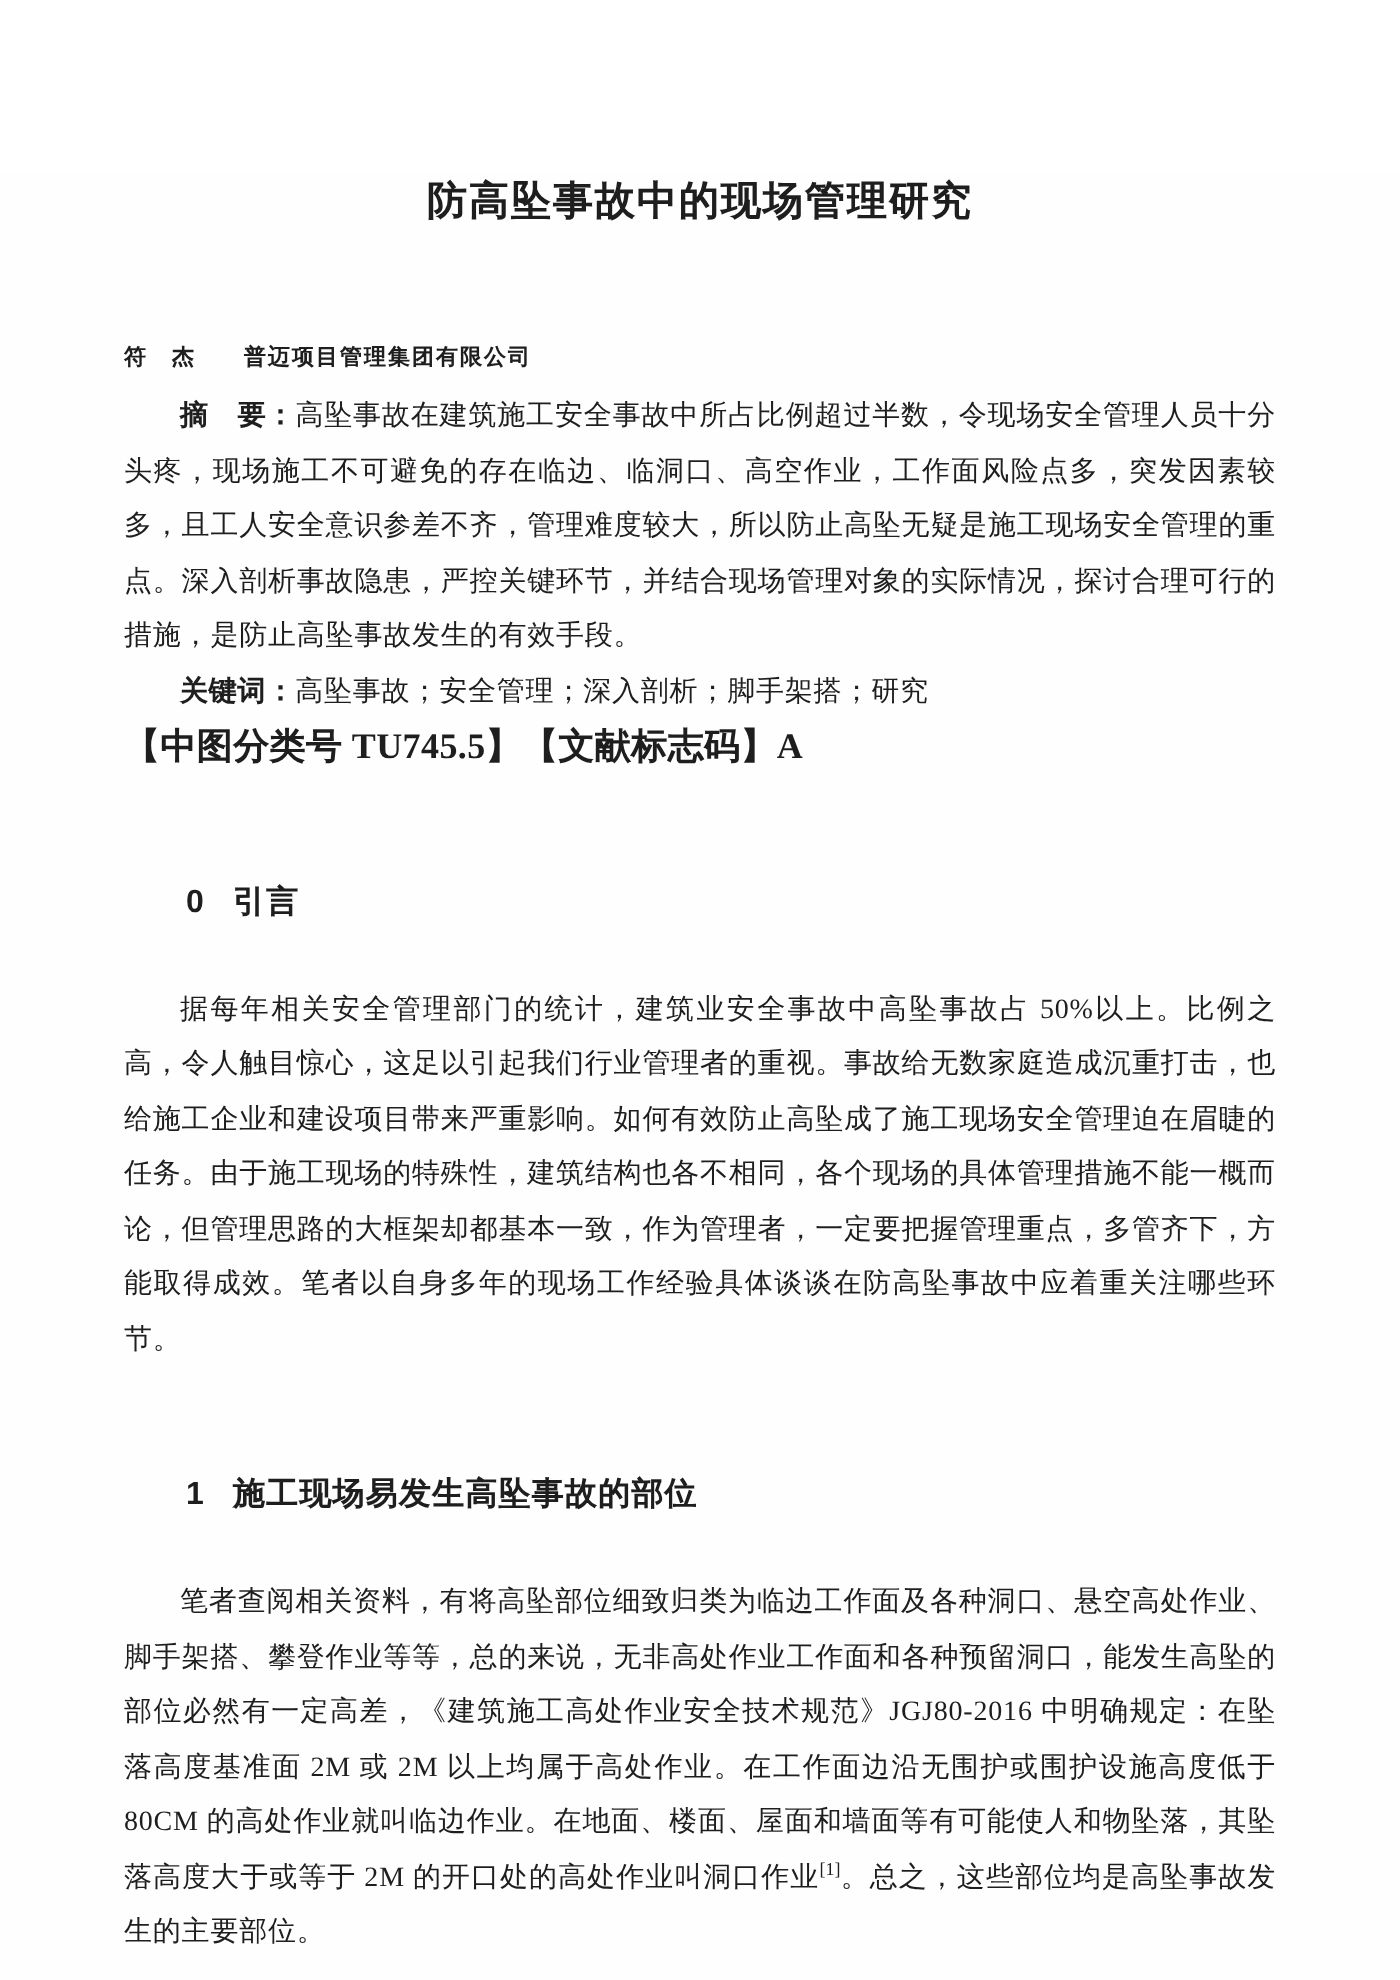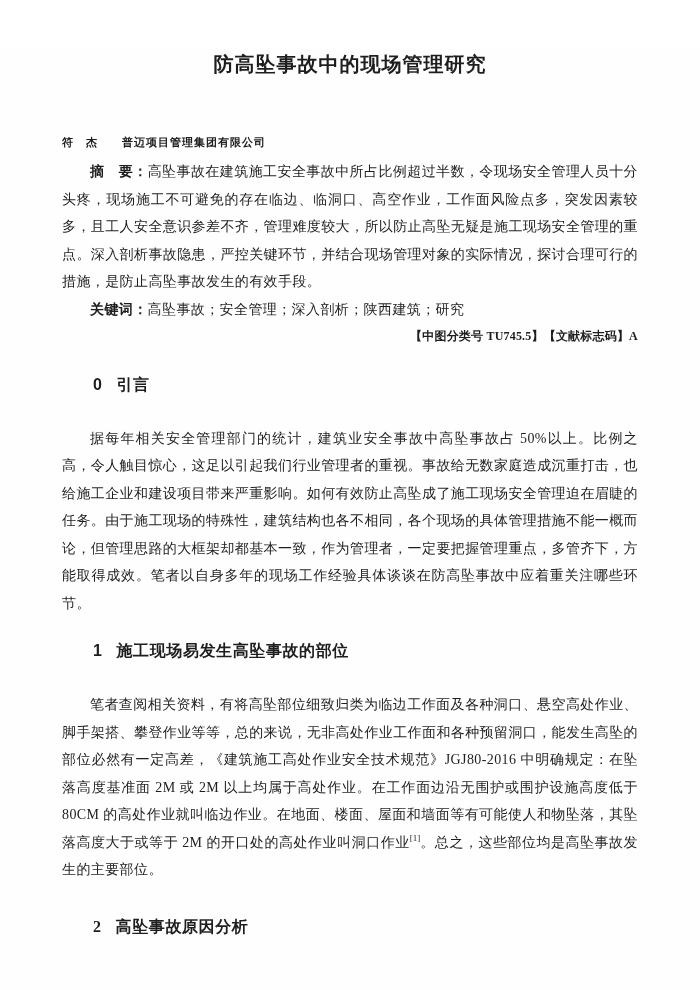--- a/index.html
+++ b/index.html
@@ -14,21 +14,21 @@
   .page {
     width: 700px;
     height: 990px;
     position: relative;
     background: #fefefe;
   }
   .content {
     padding: 0 62px;
   }
   .title {
-    margin-top: 49px;
+    margin-top: 86px;
     text-align: center;
     font-family: "Liberation Sans", "DejaVu Sans", sans-serif;
     font-weight: 700;
     font-size: 20px;
     line-height: 30px;
     letter-spacing: 1px;
   }
   .byline {
     margin-top: 52px;
     text-align: left;
@@ -50,29 +50,29 @@
     line-height: 27.5px;
     letter-spacing: 0.4px;
     text-align: justify;
     text-justify: inter-character;
   }
   .abstract { margin-top: 5px; text-indent: 2em; }
   .keywords { text-indent: 2em; }
   .b { font-weight: 700; }
   .meta-row {
     display: flex;
-    justify-content: flex-end;
-    font-size: 12px;
+    justify-content: flex-start;
+    font-size: 18px;
     line-height: 27.5px;
     font-weight: 700;
     letter-spacing: 0.2px;
     white-space: nowrap;
   }
   .sec-heading {
-    margin-top: 22px;
+    margin-top: 52px;
     padding-left: 31px;
     font-weight: 700;
     font-size: 16px;
     line-height: 24px;
     letter-spacing: 0.6px;
   }
   .sec-heading .sec-num { display: inline-block; margin-right: 14px; }
   .sec-heading.hei { font-family: "Liberation Sans", "DejaVu Sans", sans-serif; }
   .sec-heading.tight { margin-top: 31px; }
   .para {
@@ -92,21 +92,21 @@
 <div class="page">
   <div class="content">
 
     <h1 class="title">防高坠事故中的现场管理研究</h1>
 
     <div class="byline">符　杰　　普迈项目管理集团有限公司</div>
 
 
     <p class="body-text abstract"><span class="b">摘　要：</span><span>高坠事故在建筑施工安全事故中所占比例超过半数，令现场安全管理人员十分头疼，现场施工不可避免的存在临边、临洞口、高空作业，工作面风险点多，突发因素较多，且工人安全意识参差不齐，管理难度较大，所以防止高坠无疑是施工现场安全管理的重点。深入剖析事故隐患，严控关键环节，并结合现场管理对象的实际情况，探讨合理可行的措施，是防止高坠事故发生的有效手段。</span></p>
 
-    <p class="body-text keywords"><span class="b">关键词：</span><span>高坠事故；安全管理；深入剖析；陕西建筑；研究</span></p>
+    <p class="body-text keywords"><span class="b">关键词：</span><span>高坠事故；安全管理；深入剖析；脚手架搭；研究</span></p>
 
     <div class="meta-row">
       <span>【中图分类号 TU745.5】</span>
       <span>【文献标志码】A</span>
     </div>
 
     <h2 class="sec-heading hei"><span class="sec-num">0</span><span>引言</span></h2>
 
     <p class="body-text para">据每年相关安全管理部门的统计，建筑业安全事故中高坠事故占 50%以上。比例之高，令人触目惊心，这足以引起我们行业管理者的重视。事故给无数家庭造成沉重打击，也给施工企业和建设项目带来严重影响。如何有效防止高坠成了施工现场安全管理迫在眉睫的任务。由于施工现场的特殊性，建筑结构也各不相同，各个现场的具体管理措施不能一概而论，但管理思路的大框架却都基本一致，作为管理者，一定要把握管理重点，多管齐下，方能取得成效。笔者以自身多年的现场工作经验具体谈谈在防高坠事故中应着重关注哪些环节。</p>
 

